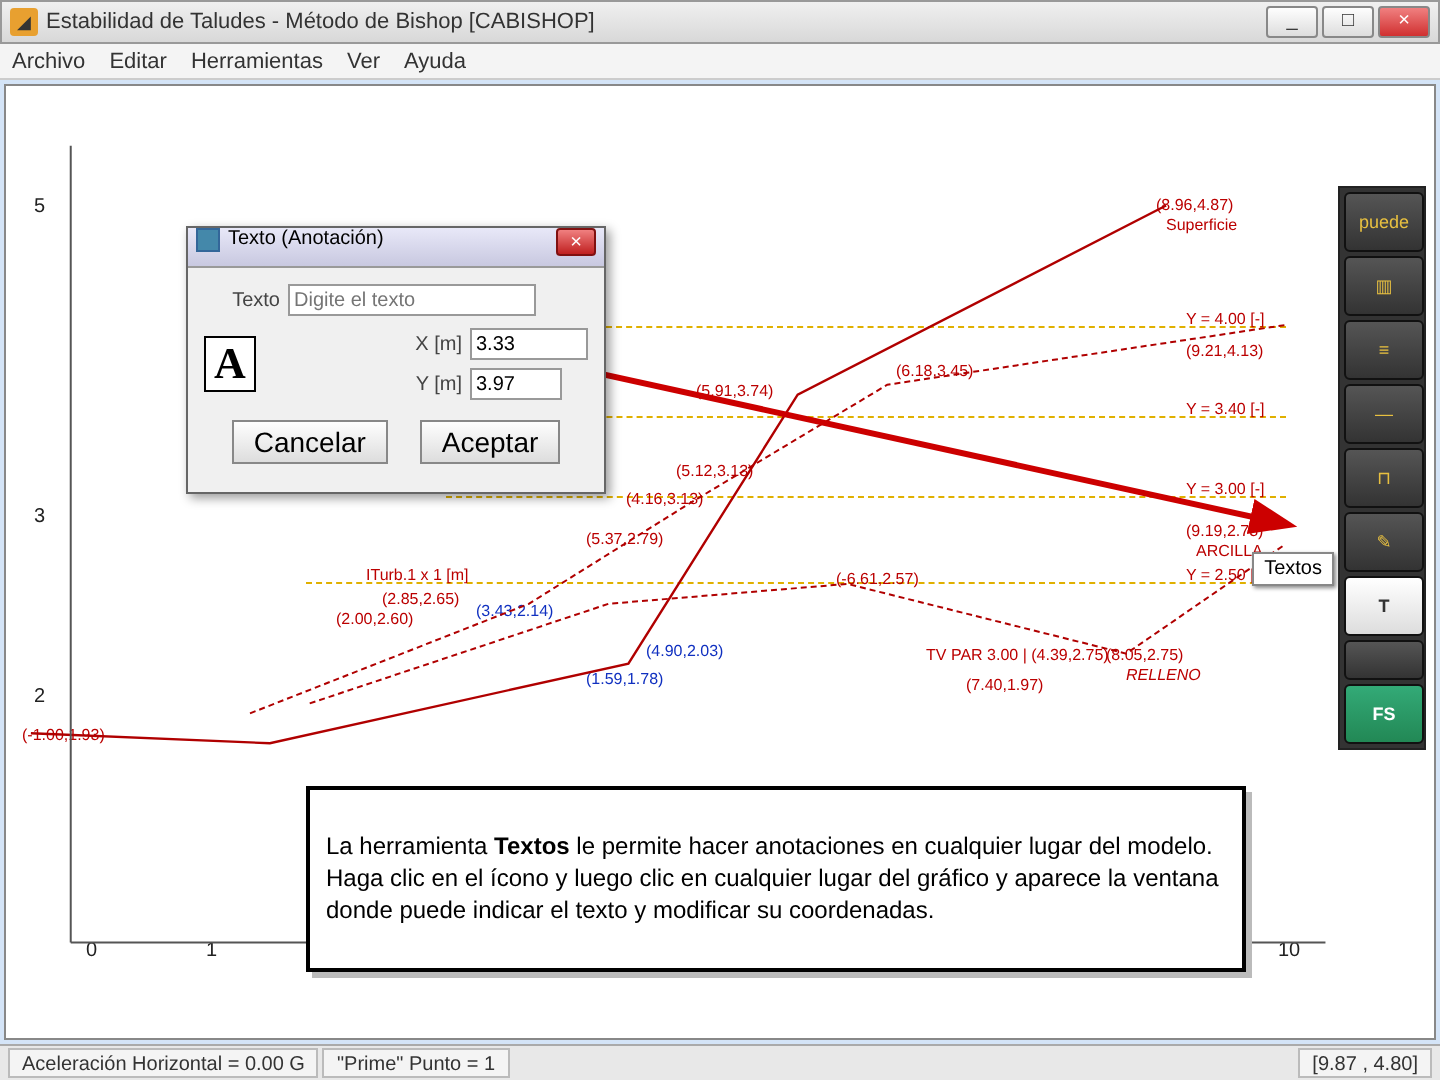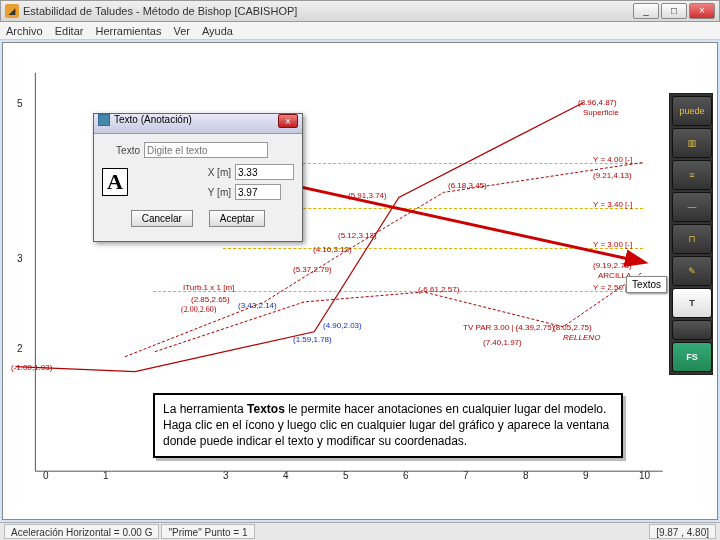--- a/index.html
+++ b/index.html
@@ -34,24 +34,24 @@
   .tooltip-box { position:absolute; background:#fff; border:1px solid #888; padding:2px 5px; font-size:10px; box-shadow:1px 1px 2px #888;}
   
   .text-dialog { position: absolute; left: 90px; top: 70px; width: 210px; background: #f0f0f0; border: 1px solid #666; box-shadow: 2px 2px 5px rgba(0,0,0,.4);}
   .dlg-title { height: 20px; background: linear-gradient(#e8e8f8,#c8c8e0); border-bottom:1px solid #999; display:flex; padding:0 4px; font-size:10px;}
   .dlg-title .icon { width:12px;height:12px;background:#48a;margin-right:4px; border:1px solid #369; }
   .dlg-title .close { margin-left:auto; width:20px;height:14px; background:linear-gradient(#f08080,#c02020); color:#fff; text-align:center; line-height:13px; font-size:10px; border:1px solid #801010; border-radius:2px; cursor:pointer;}
   .dlg-body { padding: 8px; font-size:10px;}
   .dlg-row { display:flex; align-items:center; margin-bottom:6px; gap:4px;}
   .dlg-row label { width:38px; text-align:right; color:#444;}
   .dlg-row input { border:1px solid #999; padding:1px 2px; font-size:10px; height:16px;}
-  .dlg-btn { border:1px solid #888; background:linear-gradient(#fefefe,#ddd); padding:2px 10px; font-size:10px; cursor:pointer;}
+  .dlg-btn { border:1px solid #888; background:linear-gradient(#fefefe,#ddd); padding:2px 10px; font-size:14px; cursor:pointer;}
   .big-a { font-family: 'Times New Roman', serif; font-size:22px; font-weight:bold; color:#000; border:1px solid #000; padding:0 4px; background:#fff;}
   
-  .info-box { position: absolute; left: 150px; top: 350px; width: 470px; background: #fff; border: 2px solid #000; padding: 6px 8px; font-size: 12px; line-height: 1.35; box-shadow: 3px 3px 0 #bbb;}
+  .info-box { position: absolute; left: 150px; top: 350px; width: 470px; background: #fff; border: 2px solid #000; padding: 20px 8px; font-size: 12px; line-height: 1.35; box-shadow: 3px 3px 0 #bbb;}
   .info-box b { font-weight: bold; }
   
   .statusbar { position:absolute; bottom:0; left:0; right:0; height:18px; background:#e8e8e8; border-top:1px solid #aaa; display:flex; align-items:center; font-size:10px; color:#333; padding:0 4px; gap:2px;}
   .status-cell { border:1px solid #bbb; padding:1px 6px; background:#f4f4f4; height:15px; line-height:13px;}
   .status-cell.flex { flex:1; background:transparent; border:none;}
   
   svg.overlay { position:absolute; top:0; left:0; width:100%; height:100%; pointer-events:none;}
 </style>
 </head>
 <body>
@@ -96,21 +96,21 @@
     <div class="y-label" style="left:590px; top:112px;">Y = 4.00 [-]</div>
     <div class="dash-line" style="left:260px; width:380px; top:165px;"></div>
     <div class="y-label" style="left:590px; top:157px;">Y = 3.40 [-]</div>
     <div class="dash-line" style="left:220px; width:420px; top:205px;"></div>
     <div class="y-label" style="left:590px; top:197px;">Y = 3.00 [-]</div>
     <div class="dash-line" style="left:150px; width:490px; top:248px;"></div>
     <div class="y-label" style="left:590px; top:240px;">Y = 2.50 [-]</div>
 
     <div class="pt-label" style="left:8px; top:320px;">(-1.00,1.93)</div>
     <div class="pt-label blue" style="left:290px; top:292px;">(1.59,1.78)</div>
-    <div class="pt-label" style="left:178px; top:262px;font-family:Liberation Serif, serif;">(2.00,2.60)</div>
+    <div class="pt-label" style="left:165px; top:262px;">(2.00,2.60)</div>
     <div class="pt-label" style="left:188px; top:252px;">(2.85,2.65)</div>
     <div class="pt-label blue" style="left:235px; top:258px;">(3.43,2.14)</div>
     <div class="pt-label blue" style="left:320px; top:278px;">(4.90,2.03)</div>
     <div class="pt-label" style="left:310px; top:202px;">(4.16,3.13)</div>
     <div class="pt-label" style="left:290px; top:222px;">(5.37,2.79)</div>
     <div class="pt-label" style="left:335px; top:188px;">(5.12,3.13)</div>
     <div class="pt-label" style="left:345px; top:148px;">(5.91,3.74)</div>
     <div class="pt-label" style="left:415px; top:242px;">(-6.61,2.57)</div>
     <div class="pt-label" style="left:445px; top:138px;">(6.18,3.45)</div>
     <div class="pt-label" style="left:480px; top:295px;">(7.40,1.97)</div>

